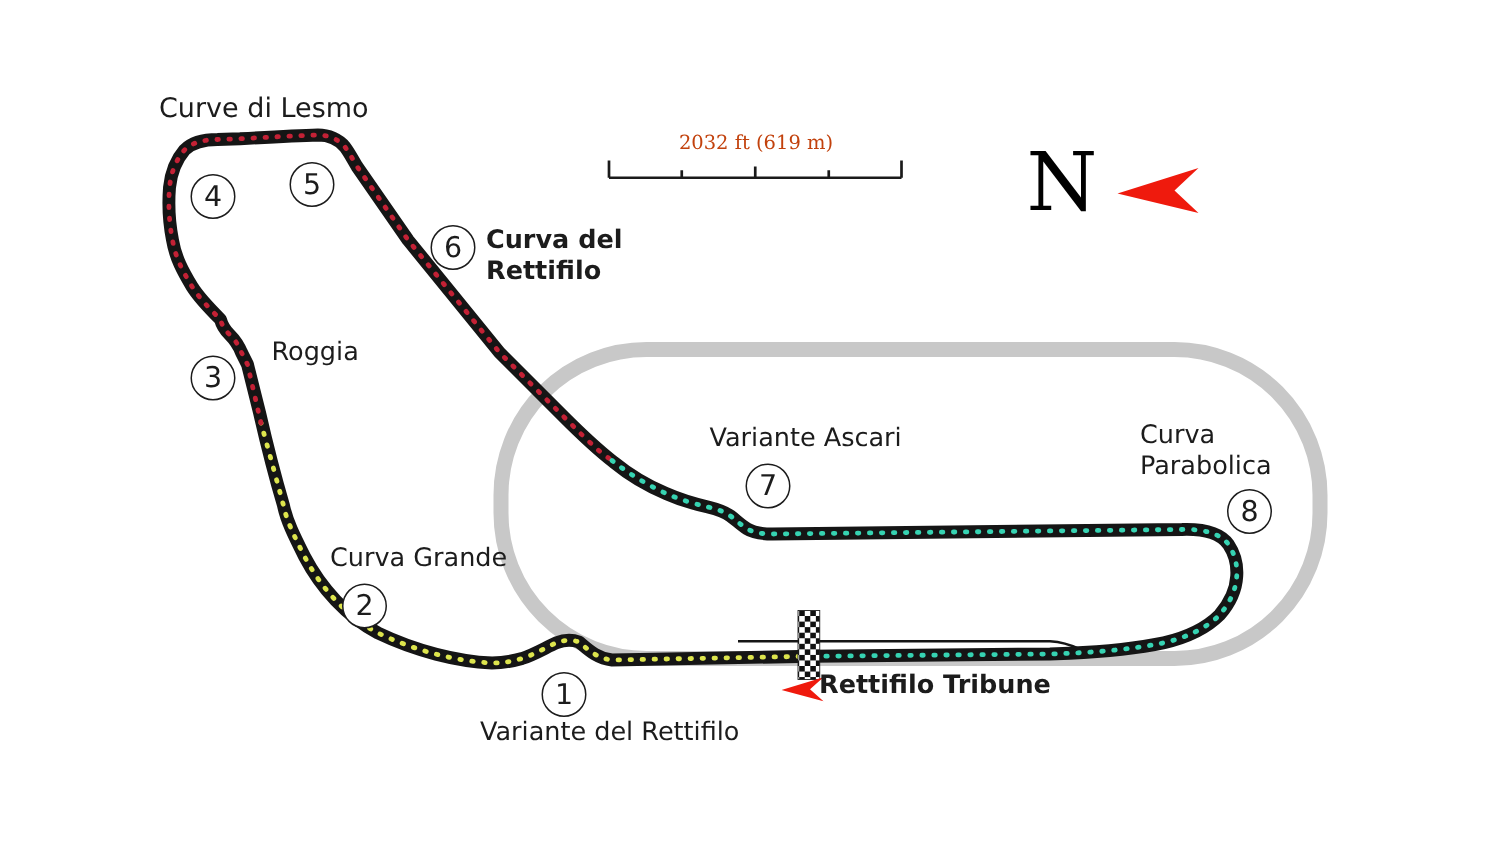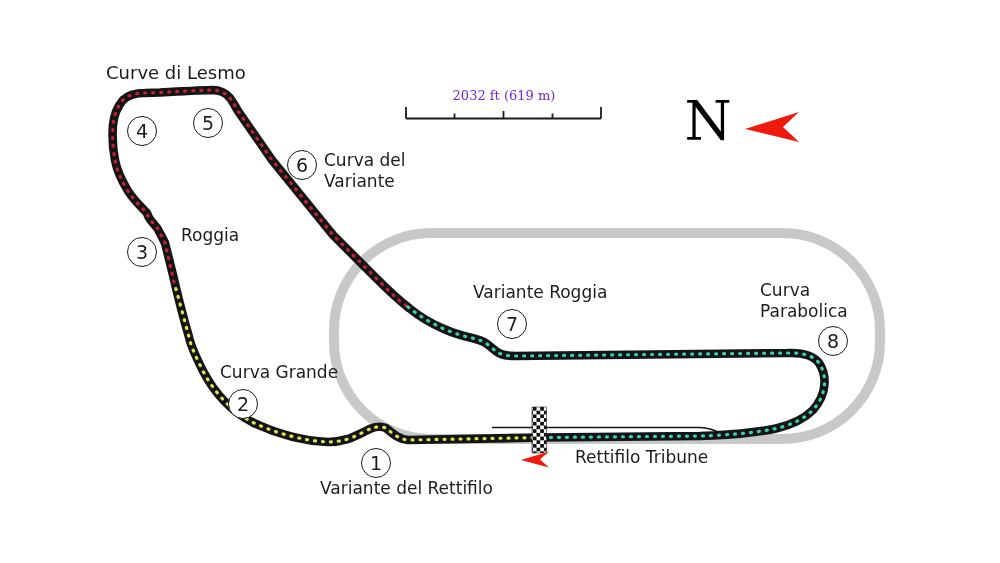--- a/index.html
+++ b/index.html
@@ -16,21 +16,21 @@
     position:absolute;width:30px;height:30px;border:1.7px solid #1c1c1c;border-radius:50%;
     background:#ffffff;text-align:center;line-height:28px;font-size:19px;color:#1c1c1c;
     box-sizing:border-box;
   }
   .compass-n{
     position:absolute;left:684px;top:90px;width:48px;text-align:center;
     font-family:"DejaVu Serif","Liberation Serif",serif;font-size:54px;color:#000;
   }
   .scale-text{
     position:absolute;left:406px;top:88px;width:196px;text-align:center;
-    font-family:"DejaVu Serif","Liberation Serif",serif;font-size:13px;color:#6d28d9;
+    font-family:"DejaVu Serif","Liberation Serif",serif;font-size:13px;color:#c2410c;
   }
 </style>
 </head>
 <body>
 
 <div class="stage">
 
   <svg width="1000" height="563" viewBox="0 0 1000 563">
     <defs>
       <pattern id="checker" width="7.4" height="7.4" patternUnits="userSpaceOnUse">
@@ -130,41 +130,41 @@
       <path d="M503.5 111 L503.5 118.5"></path>
       <path d="M454.5 113.5 L454.5 118.5"></path>
       <path d="M552.5 113.5 L552.5 118.5"></path>
     </g>
 
     <polygon points="745,129 799,112 783,127 799,142" fill="#ef1a0d"></polygon>
   </svg>
 
   <div class="lbl" style="left:106px;top:62px;font-size:18px;">Curve di Lesmo</div>
 
-  <div class="lbl" style="left:324px;top:150px;">
+  <div class="lbl" style="left:324px;top:150px;font-weight:bold;">
     <span>Curva del</span>
-    <span>Variante</span>
+    <span>Rettifilo</span>
   </div>
 
   <div class="lbl" style="left:181px;top:225px;">
     <span>Roggia</span>
   </div>
 
   <div class="lbl" style="left:220px;top:362px;text-align:right;">Curva Grande</div>
 
-  <div class="lbl" style="left:473px;top:282px;">Variante Roggia</div>
+  <div class="lbl" style="left:473px;top:282px;">Variante Ascari</div>
 
   <div class="lbl" style="left:320px;top:478px;">Variante del Rettifilo</div>
 
   <div class="lbl" style="left:760px;top:280px;">
     <span>Curva</span>
     <span>Parabolica</span>
   </div>
 
-  <div class="lbl" style="left:575px;top:447px;">Rettifilo Tribune</div>
+  <div class="lbl" style="left:546px;top:447px;font-weight:bold;">Rettifilo Tribune</div>
 
   <div class="marker" style="left:361px;top:448px;">1</div>
   <div class="marker" style="left:228px;top:389px;">2</div>
   <div class="marker" style="left:127px;top:237px;">3</div>
   <div class="marker" style="left:127px;top:116px;">4</div>
   <div class="marker" style="left:193px;top:108px;">5</div>
   <div class="marker" style="left:287px;top:150px;">6</div>
   <div class="marker" style="left:497px;top:309px;">7</div>
   <div class="marker" style="left:818px;top:326px;">8</div>
 

